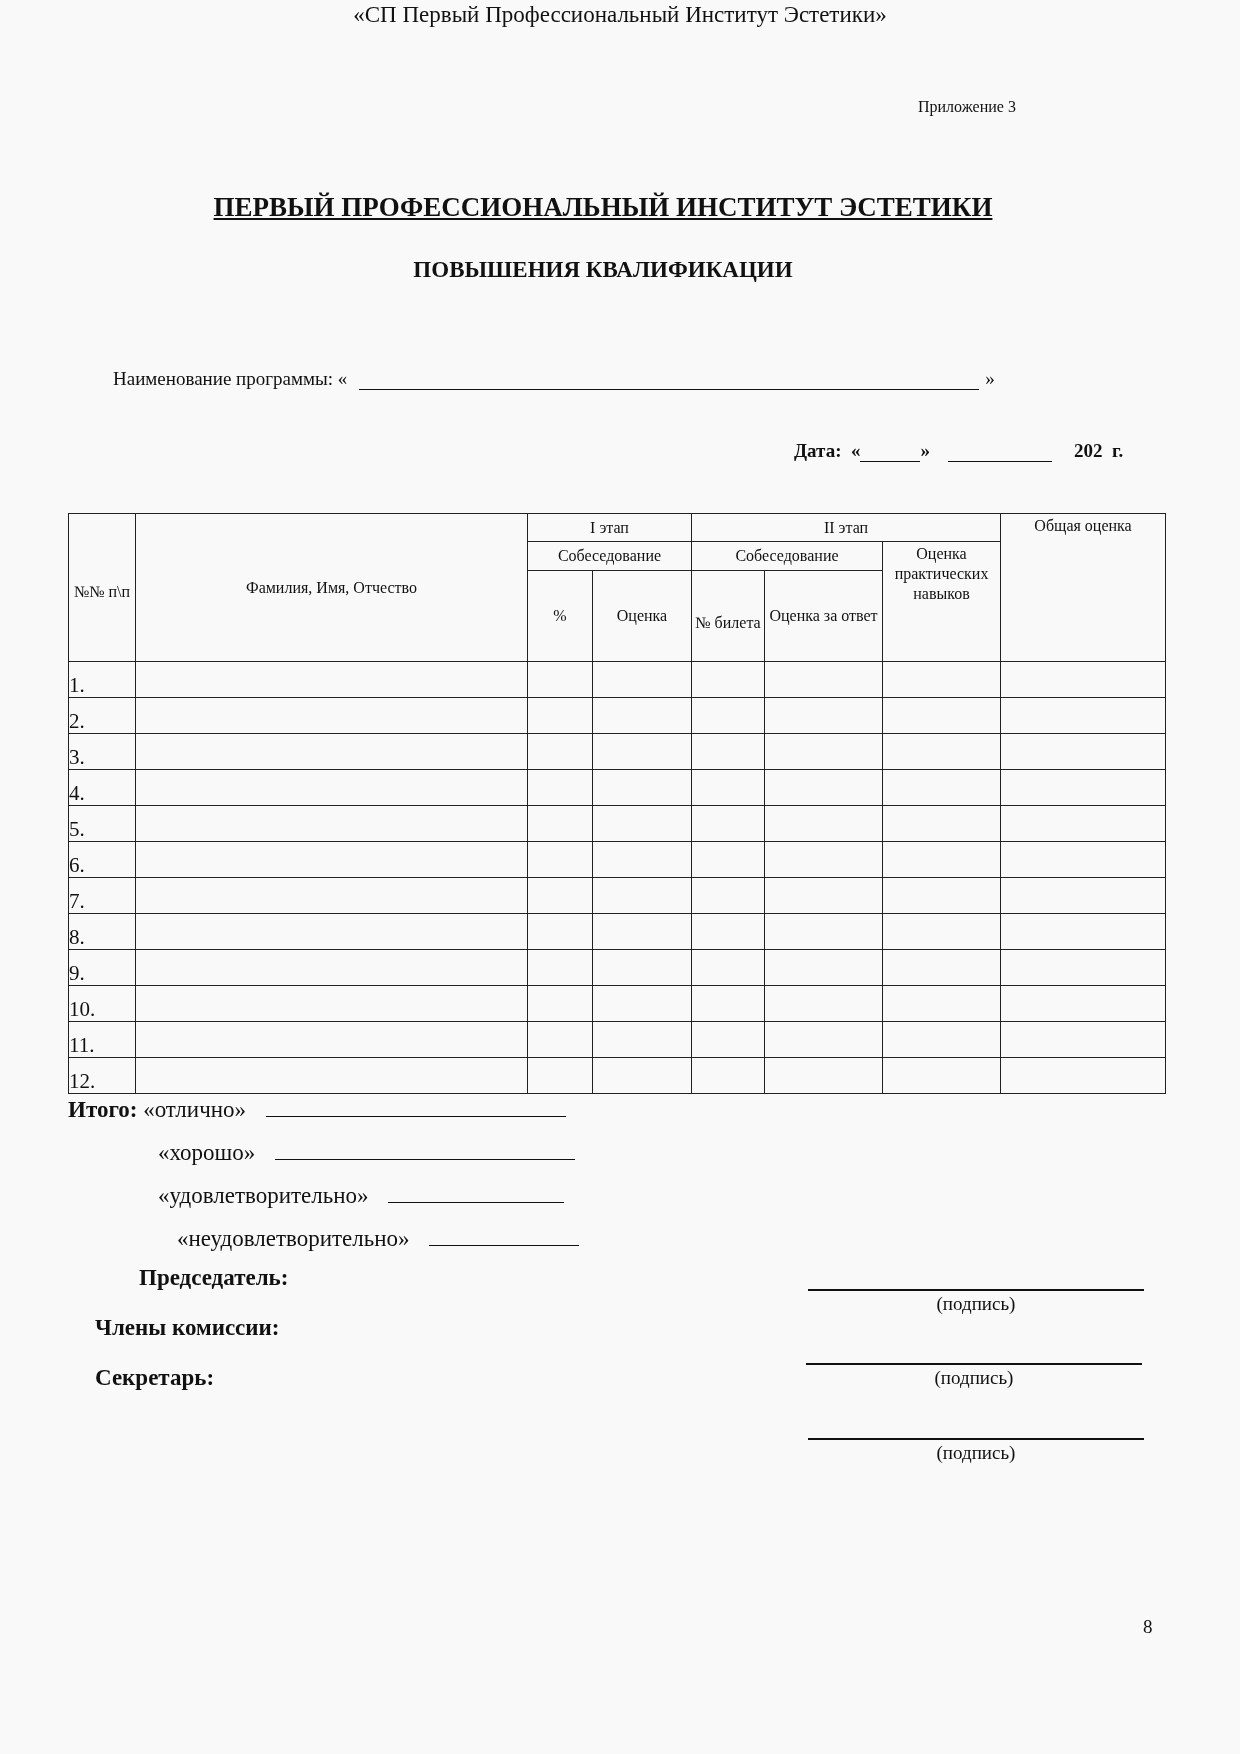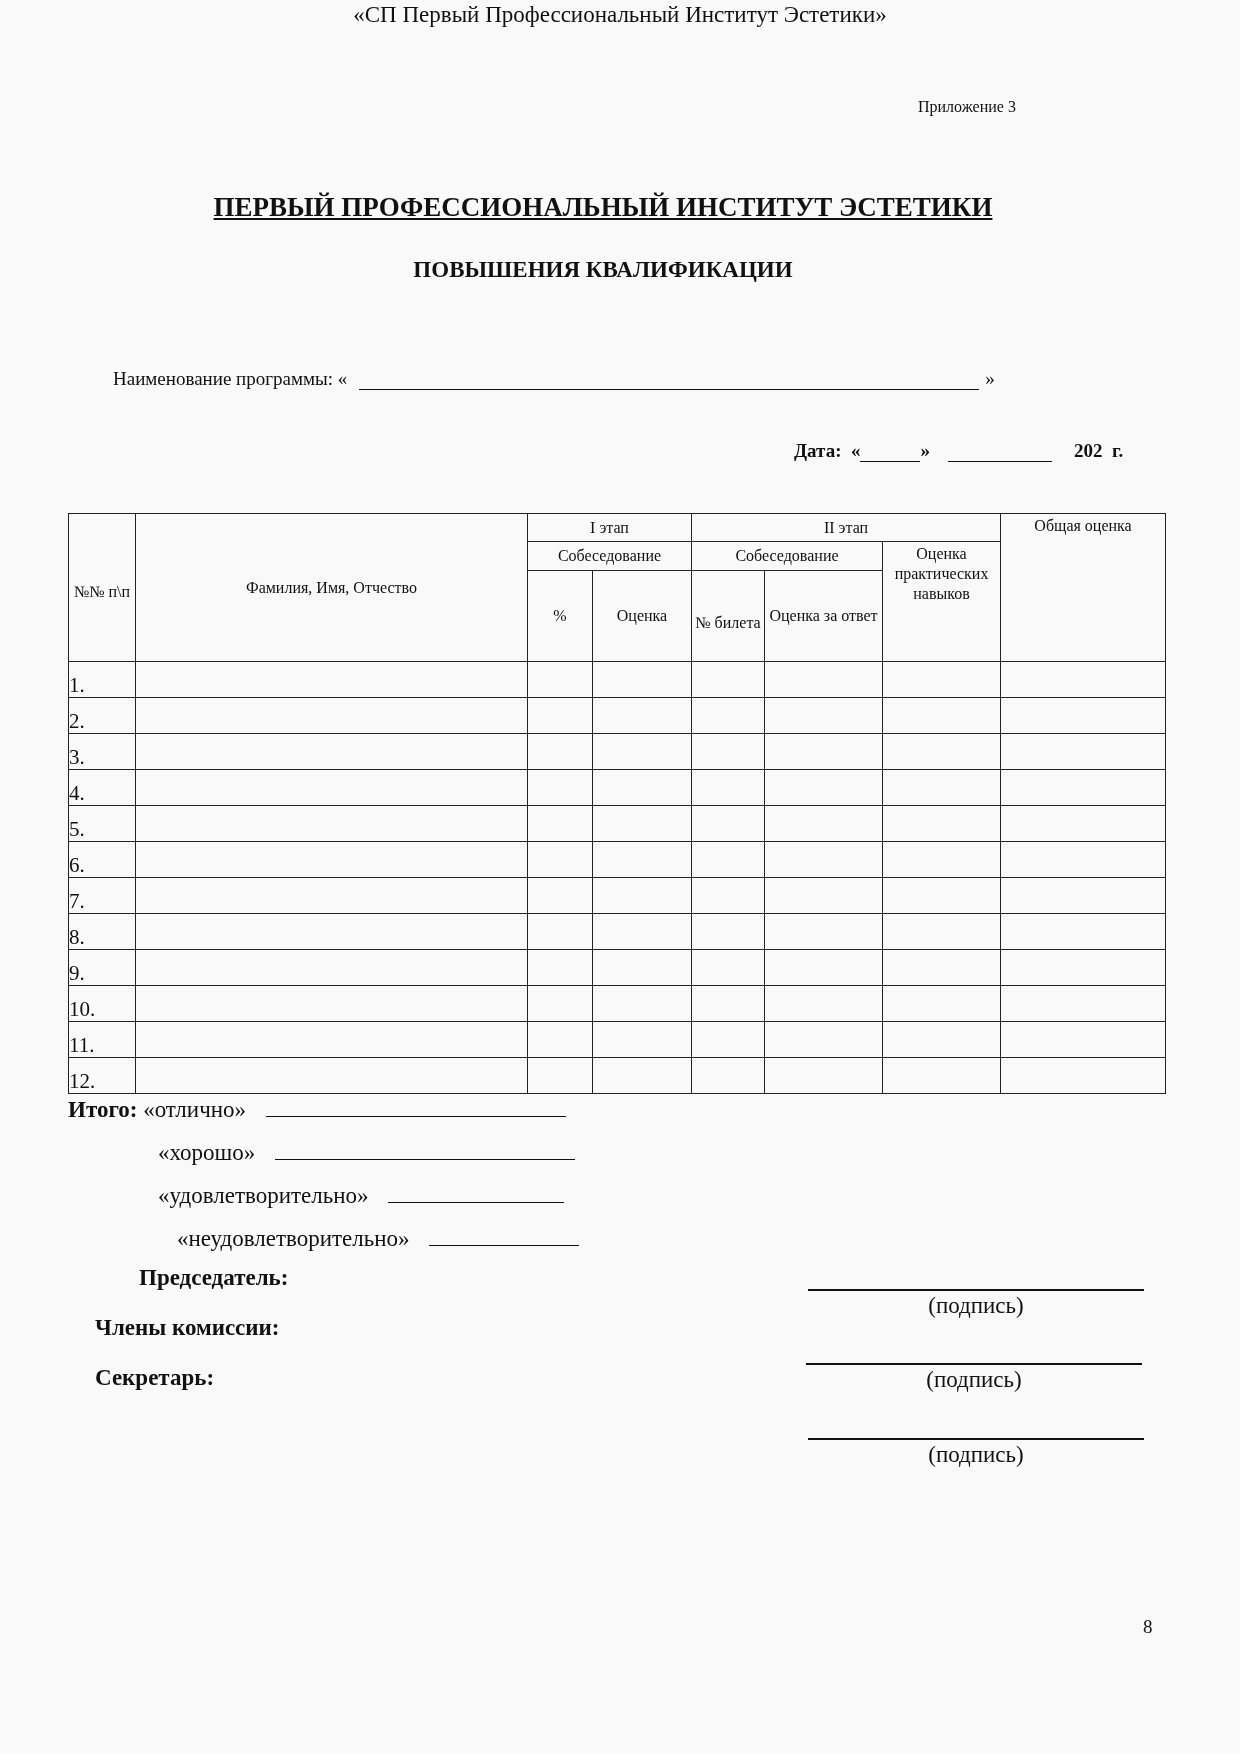--- a/index.html
+++ b/index.html
@@ -21,21 +21,21 @@
   table.grid tr.h2 td { height:28px; }
   table.grid tr.h3 td { height:76px; }
   table.grid tr.row td { height:34px; }
   table.grid td.num { text-align:left; vertical-align:bottom; font-size:21px; line-height:22px; padding-bottom:1px; }
   table.grid td.top { vertical-align:top; padding-top:2px; }
   .itogo { font-size:23px; }
   .itogo .line { display:inline-block; border-bottom:1.3px solid #111; height:20px; }
   .role { left:95px; font-size:23px; font-weight:bold; }
   .sig { position:absolute; left:808px; width:336px; }
   .sig .l { border-top:2.5px solid #111; }
-  .sig .cap { text-align:center; font-size:23px; margin-top:2px; }
+  .sig .cap { text-align:center; font-size:19px; margin-top:2px; }
   .pnum { left:1143px; top:1616px; font-size:19px; }
 </style>
 </head>
 <body>
 
 <div class="abs hdr">«СП Первый Профессиональный Институт Эстетики»</div>
 <div class="abs app">Приложение 3</div>
 <div class="abs inst">ПЕРВЫЙ ПРОФЕССИОНАЛЬНЫЙ ИНСТИТУТ ЭСТЕТИКИ</div>
 <div class="abs ved">
   <div>ПОВЫШЕНИЯ КВАЛИФИКАЦИИ</div>

